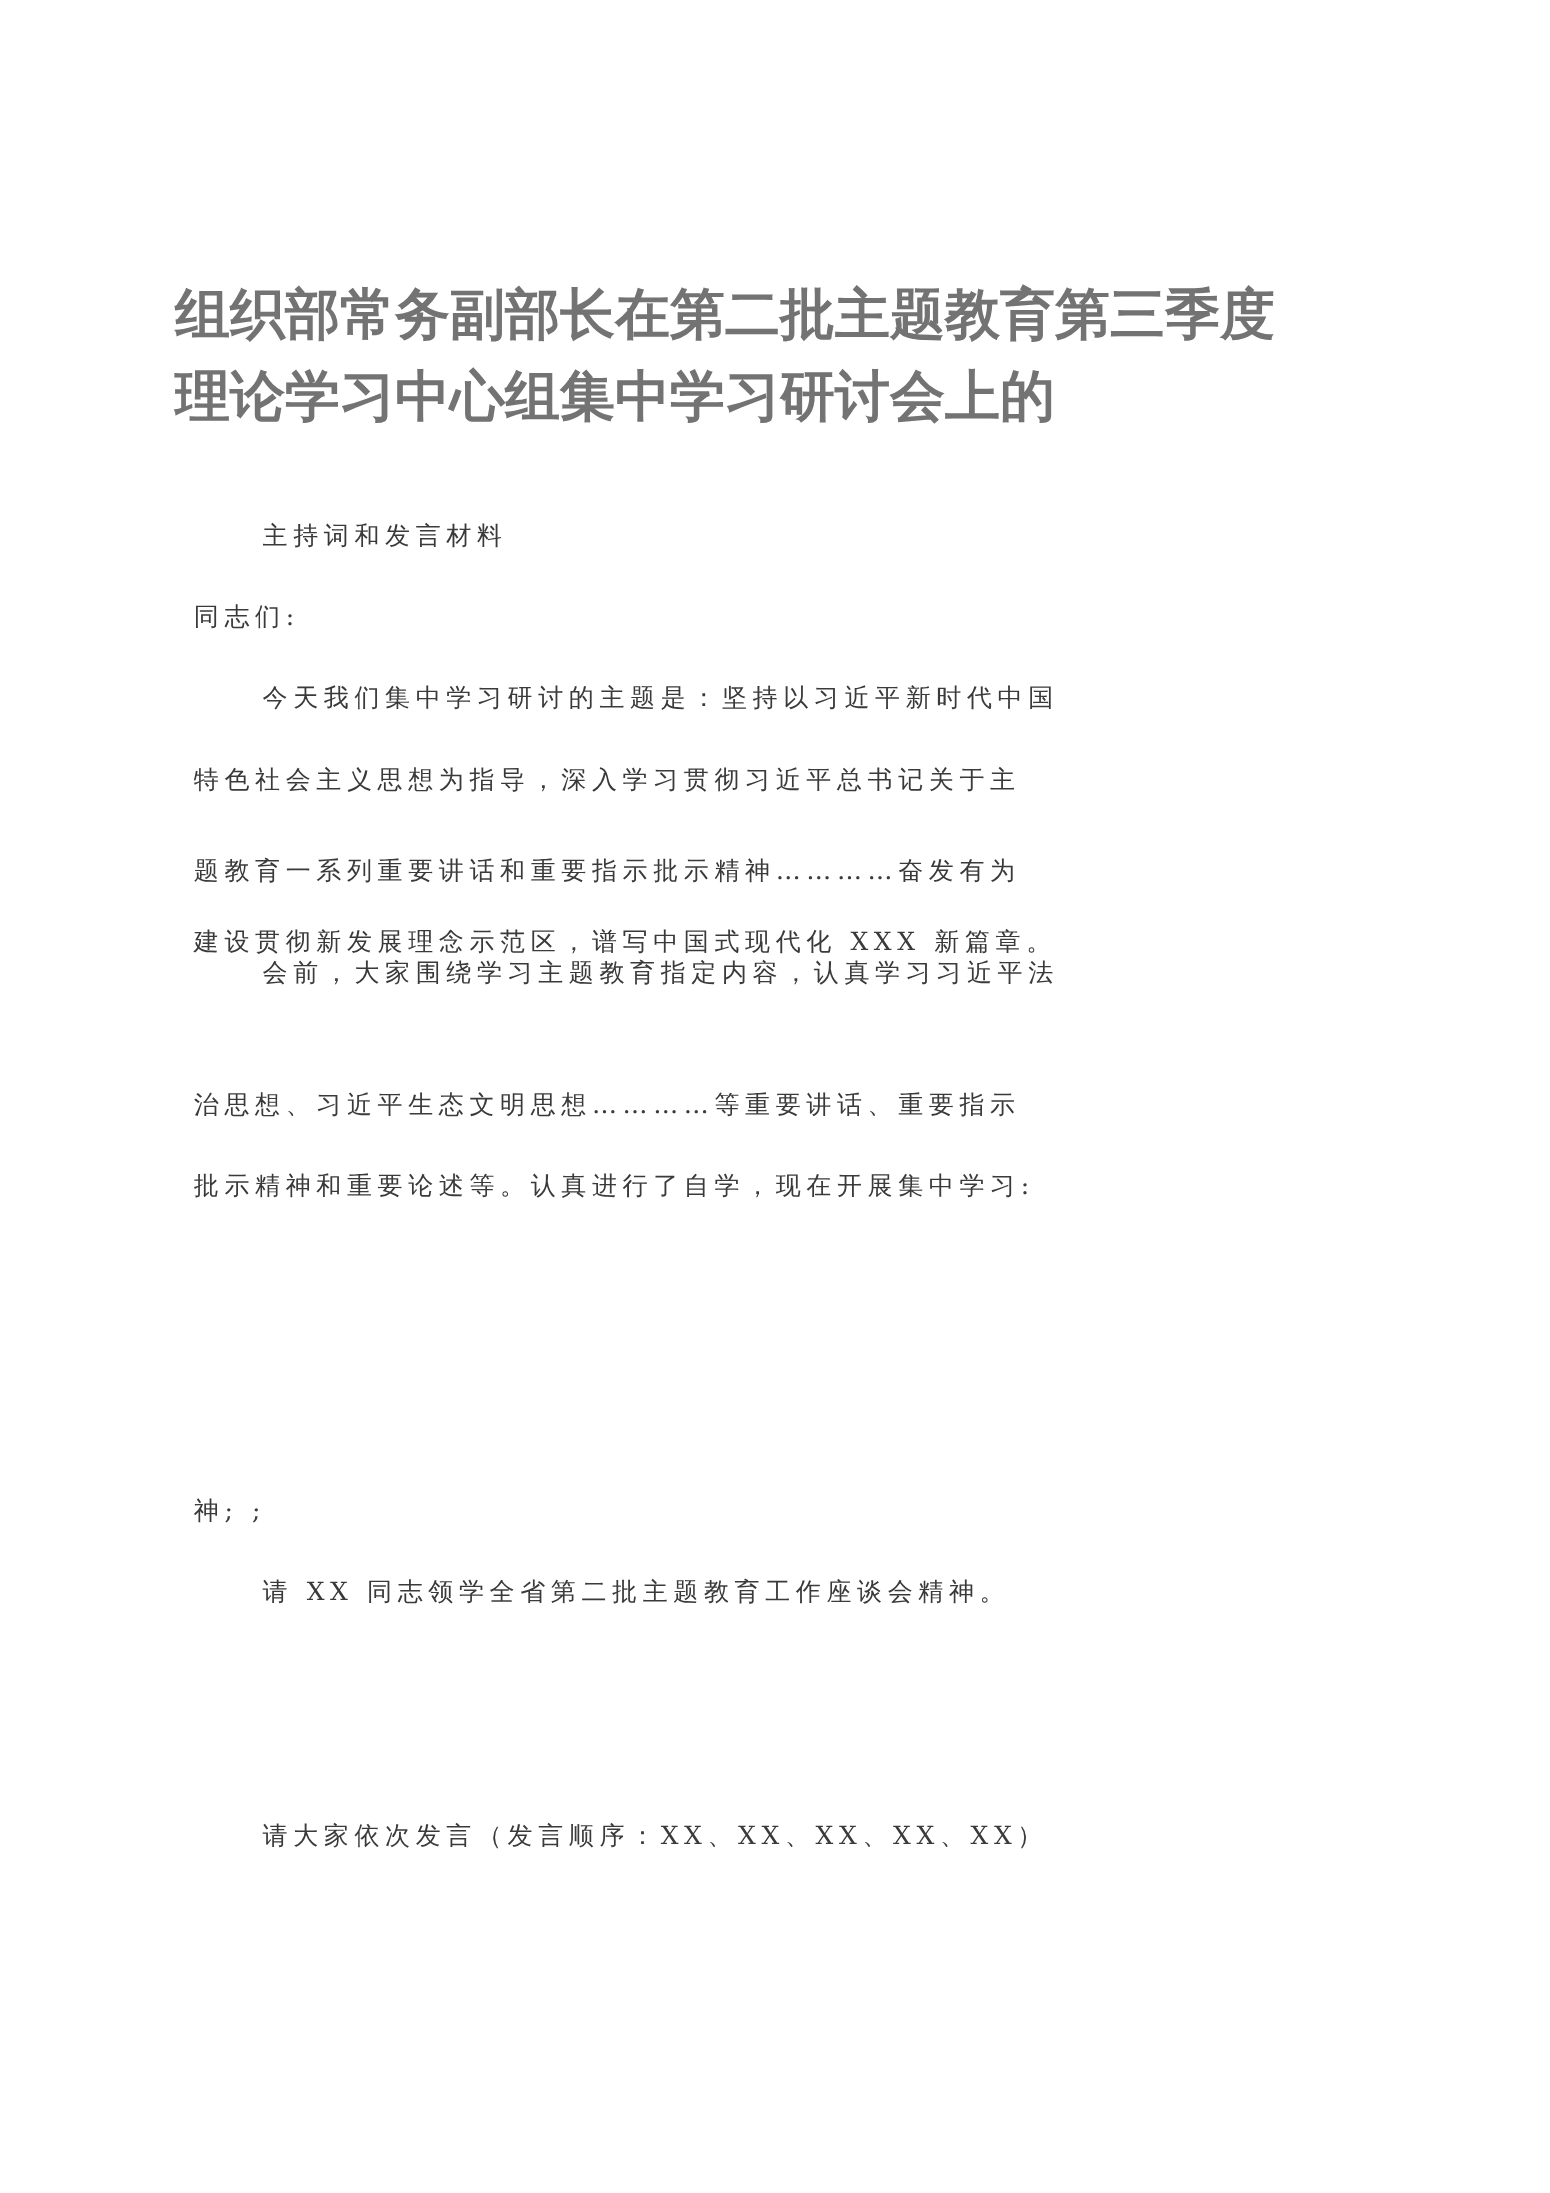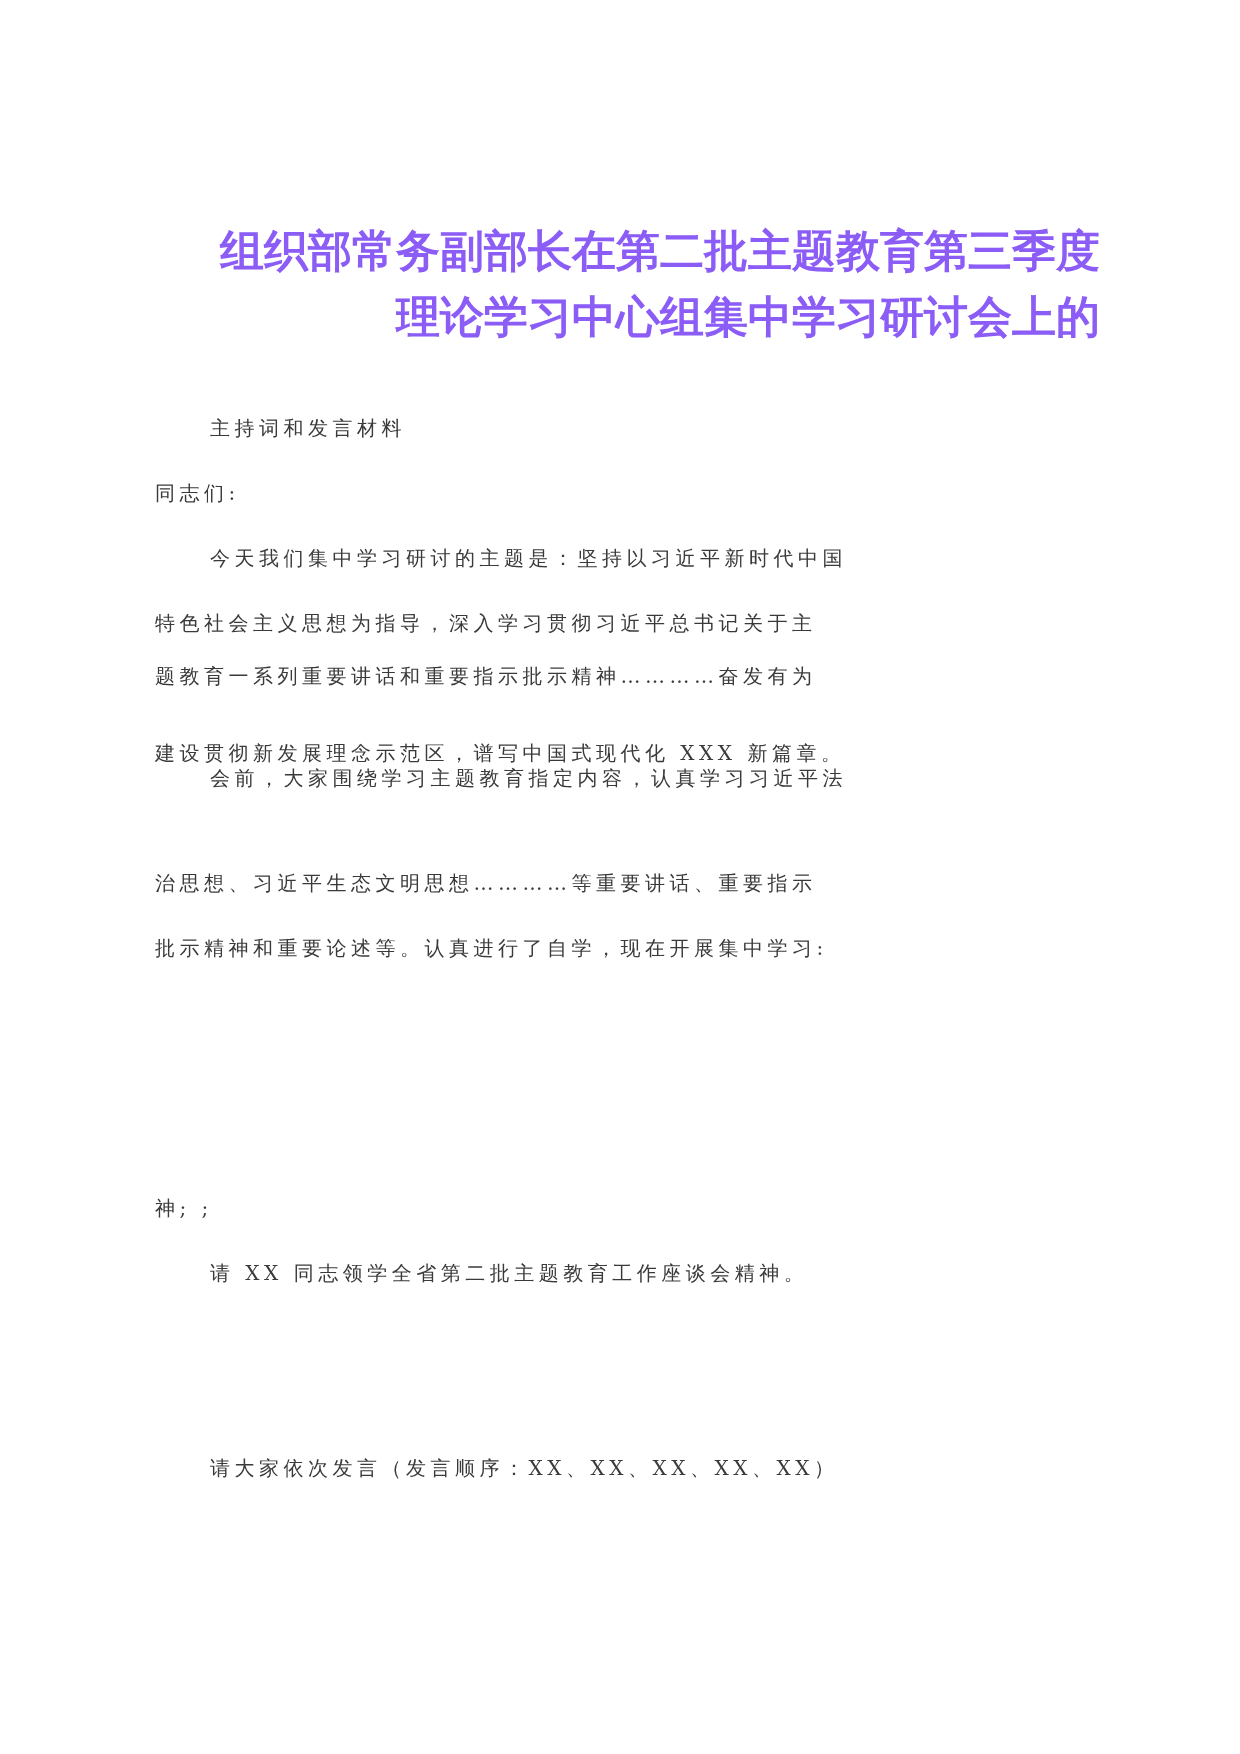--- a/index.html
+++ b/index.html
@@ -17,25 +17,25 @@
       position: absolute;
       left: 0; top: 0;
       width: 1240px;
       height: 1754px;
       background: #ffffff;
     }
     .title {
       position: absolute;
       left: 140px;
       width: 960px;
-      text-align: right;
+      text-align: left;
       font-family: "DejaVu Sans", sans-serif;
       font-weight: bold;
       font-size: 44px;
-      color: #8b5cf6;
+      color: #737373;
       letter-spacing: 0px;
       white-space: nowrap;
     }
     .title.l1 { top: 222px; }
     .title.l2 { top: 288px; }
     .line {
       position: absolute;
       left: 155px;
       font-family: "DejaVu Serif", serif;
       font-size: 20px;
@@ -50,21 +50,21 @@
 <body>
 
 <div class="page">
   <div class="title l1">组织部常务副部长在第二批主题教育第三季度</div>
   <div class="title l2">理论学习中心组集中学习研讨会上的</div>
 
   <div class="line indent" style="top:408px">主持词和发言材料</div>
   <div class="line" style="top:473px">同志们:</div>
   <div class="line indent" style="top:538px">今天我们集中学习研讨的主题是：坚持以习近平新时代中国</div>
   <div class="line" style="top:603px">特色社会主义思想为指导，深入学习贯彻习近平总书记关于主</div>
-  <div class="line" style="top:656px">题教育一系列重要讲话和重要指示批示精神…………奋发有为</div>
+  <div class="line" style="top:676px">题教育一系列重要讲话和重要指示批示精神…………奋发有为</div>
   <div class="line" style="top:733px">建设贯彻新发展理念示范区，谱写中国式现代化 XXX 新篇章。</div>
   <div class="line indent" style="top:758px">会前，大家围绕学习主题教育指定内容，认真学习习近平法</div>
   <div class="line" style="top:928px">批示精神和重要论述等。认真进行了自学，现在开展集中学习:</div>
   <div class="line" style="top:863px">治思想、习近平生态文明思想…………等重要讲话、重要指示</div>
   <div class="line" style="top:1188px">神; ;</div>
   <div class="line indent" style="top:1253px">请 XX 同志领学全省第二批主题教育工作座谈会精神。</div>
   <div class="line indent" style="top:1448px">请大家依次发言（发言顺序：XX、XX、XX、XX、XX）</div>
 </div>
 
 </body></html>

